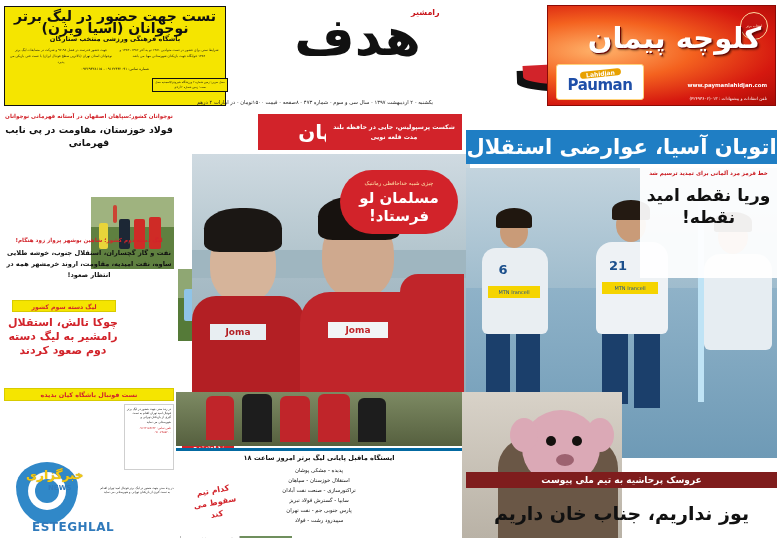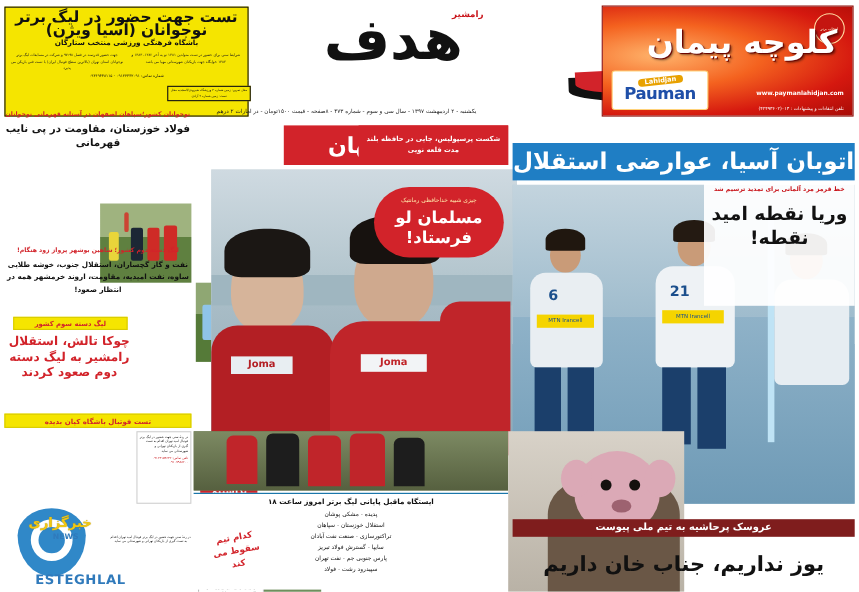--- a/index.html
+++ b/index.html
@@ -227,21 +227,21 @@
       <div class="payman-title">کلوچه پیمان</div>
       <div class="payman-logo">
         <div class="lahidjan">Lahidjan</div>
         <div class="pauman">Pauman</div>
       </div>
       <div class="payman-site">www.paymanlahidjan.com</div>
       <div class="payman-tel">تلفن انتقادات و پیشنهادات : ۰۱۳(۴۲۴۹۳۶۰۲)</div>
     </div>
   </div>
 
-  <div class="abs" style="left:4px;top:100px;width:170px;height:424px;">
+  <div class="abs" style="left:4px;top:112px;width:170px;height:424px;">
 
     <div class="kicker-red">نوجوانان کشور؛سپاهان اصفهان در آستانه قهرمانی نوجوانان</div>
     <div class="head-blk" style="margin-top:2px;">فولاد خوزستان، مقاومت در پی نایب قهرمانی</div>
 
     <div class="abs photo p1" style="left:0;top:48px;width:83px;height:72px;">
       <div class="pl" style="left:8px;top:26px;width:9px;height:26px;background:#e9d53a;"></div>
       <div class="pl" style="left:28px;top:22px;width:11px;height:30px;background:#1c2735;"></div>
       <div class="pl" style="left:43px;top:22px;width:11px;height:30px;background:#cf2b26;"></div>
       <div class="pl" style="left:58px;top:20px;width:12px;height:32px;background:#cf2b26;"></div>
       <div class="pl" style="left:22px;top:8px;width:4px;height:18px;background:#c43;"></div>
@@ -358,21 +358,21 @@
       <div class="abs" style="left:248px;top:44px;width:38px;height:20px;border-radius:50% 50% 10% 10%;background:#2b2018;"></div>
       <div class="abs" style="left:238px;top:86px;width:68px;height:96px;background:#e6edf2;border-radius:16px 16px 6px 6px;"></div>
     </div>
 
     <div class="abs" style="left:174px;top:54px;width:137px;height:112px;background:rgba(255,255,255,.93);padding:3px;box-sizing:border-box;">
       <div style="font-size:5.6px;font-weight:bold;color:#c9151b;line-height:9px;text-align:center;">خط قرمز مرد آلمانی برای تمدید ترسیم شد</div>
       <div style="font-size:17px;font-weight:bold;color:#111;line-height:22px;text-align:center;margin-top:6px;">وریا نقطه امید نقطه!</div>
     </div>
   </div>
 
-  <div class="abs" style="left:176px;top:448px;width:286px;height:88px;background:#fff;border-top:1px solid #0369a1;padding-top:3px;box-sizing:border-box;">
+  <div class="abs" style="left:176px;top:448px;width:286px;height:88px;background:#fff;border-top:3px solid #0369a1;padding-top:3px;box-sizing:border-box;">
     <div class="match-title">ایستگاه ماقبل پایانی لیگ برتر امروز ساعت ۱۸</div>
     <div class="matchlist" style="margin-top:3px;">
       <div>پدیده - مشکی پوشان</div>
       <div>استقلال خوزستان - سپاهان</div>
       <div>تراکتورسازی - صنعت نفت آبادان</div>
       <div>سایپا - گسترش فولاد تبریز</div>
       <div>پارس جنوبی جم - نفت تهران</div>
       <div>سپیدرود رشت - فولاد</div>
     </div>
     <div class="abs koodam" style="left:10px;top:34px;width:58px;">کدام تیم سقوط می کند</div>

